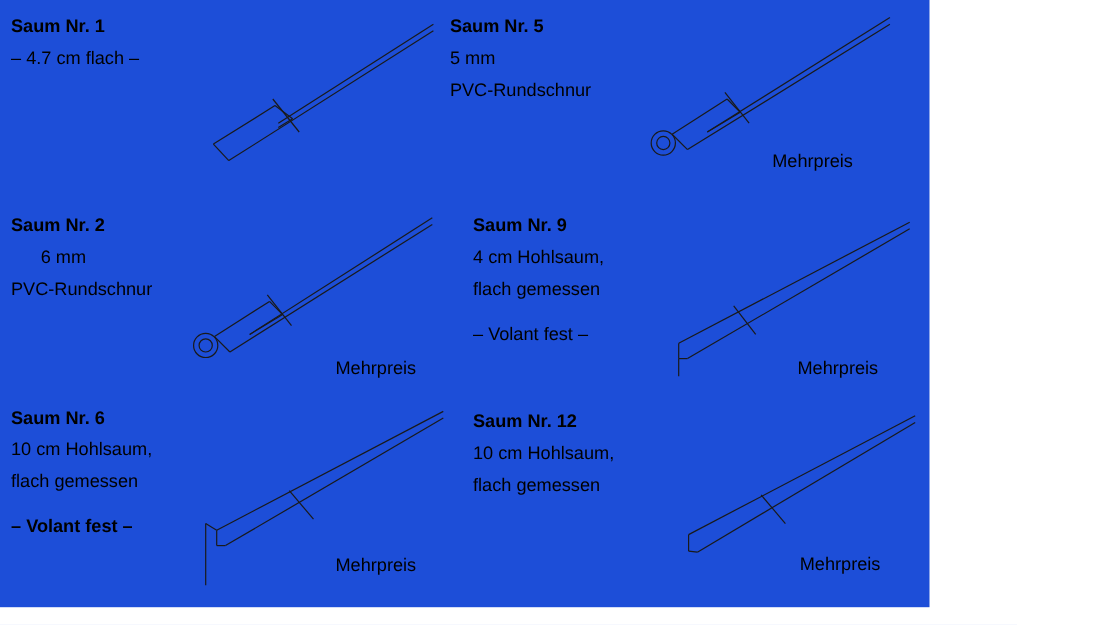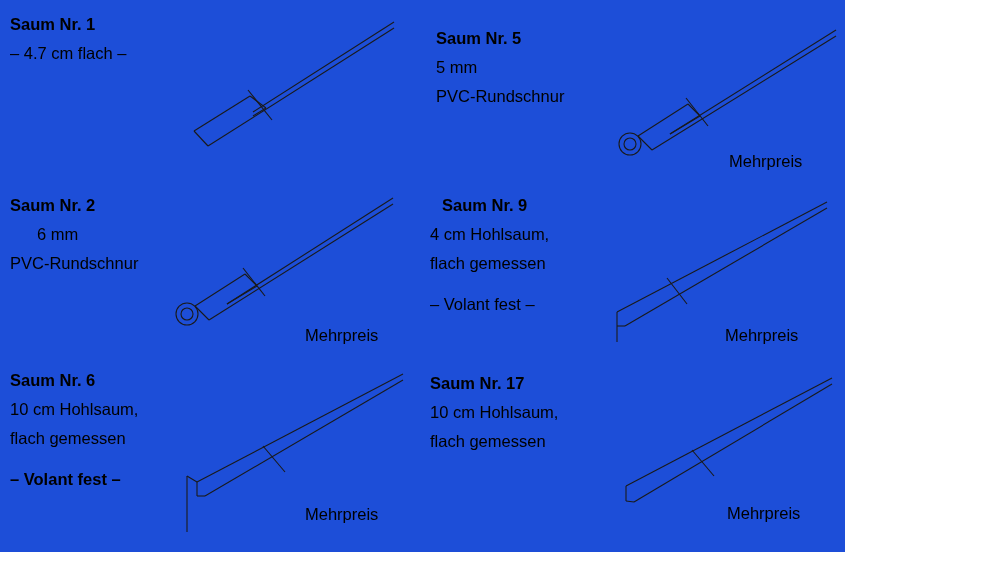--- a/index.html
+++ b/index.html
@@ -67,21 +67,21 @@
           <line x1="18" y1="126" x2="4" y2="111"></line>
           <line x1="4" y1="111" x2="60" y2="76"></line>
           <line x1="60" y1="76" x2="76" y2="88"></line>
           <line x1="76" y1="88" x2="63" y2="96"></line>
           <line x1="58" y1="70" x2="82" y2="100"></line>
         </g>
       </svg>
     </div>
   </div>
 
-  <div class="cell" style="left:424px; top:0px; width:425px; height:178px;margin-top:14px;">
+  <div class="cell" style="left:397px; top:0px; width:425px; height:178px;">
     <div class="txt bold" style="left:12px; top:10px;">Saum Nr. 5</div>
     <div class="txt" style="left:12px; top:39px;text-align:center;">5 mm</div>
     <div class="txt" style="left:12px; top:68px;">PVC-Rundschnur</div>
 
     <div class="artwork" style="left:180px; top:14px;">
       <svg width="240" height="135" viewBox="0 0 240 135">
         <g fill="none" stroke="#1a1a1a" stroke-width="1.1">
           <line x1="232" y1="2" x2="66" y2="106"></line>
           <line x1="232" y1="8" x2="48" y2="122"></line>
           <line x1="48" y1="122" x2="34" y2="108"></line>
@@ -116,21 +116,21 @@
           <circle cx="22" cy="118" r="11"></circle>
           <circle cx="22" cy="118" r="6"></circle>
         </g>
       </svg>
     </div>
 
     <div class="mehrpreis" style="left:305px; top:148px;">Mehrpreis</div>
   </div>
 
   <div class="cell" style="left:420px; top:178px; width:425px; height:178px;">
-    <div class="txt bold" style="left:22px; top:13px;">Saum Nr. 9</div>
+    <div class="txt bold" style="left:10px; top:13px;">Saum Nr. 9</div>
     <div class="txt" style="left:10px; top:42px;">4 cm Hohlsaum,</div>
     <div class="txt" style="left:10px; top:71px;">flach gemessen</div>
     <div class="txt" style="left:10px; top:112px;">– Volant fest –</div>
 
     <div class="artwork" style="left:175px; top:22px;">
       <svg width="240" height="140" viewBox="0 0 240 140">
         <g fill="none" stroke="#1a1a1a" stroke-width="1.1">
           <line x1="232" y1="2" x2="22" y2="112"></line>
           <line x1="232" y1="8" x2="30" y2="126"></line>
           <line x1="22" y1="112" x2="22" y2="126"></line>
@@ -161,21 +161,21 @@
           <line x1="22" y1="110" x2="12" y2="104"></line>
           <line x1="88" y1="74" x2="110" y2="100"></line>
         </g>
       </svg>
     </div>
 
     <div class="mehrpreis" style="left:305px; top:149px;">Mehrpreis</div>
   </div>
 
   <div class="cell" style="left:420px; top:356px; width:425px; height:196px;">
-    <div class="txt bold" style="left:10px; top:13px;">Saum Nr. 17</div>
+    <div class="txt bold" style="left:10px; top:13px;">Saum Nr. 12</div>
     <div class="txt" style="left:10px; top:42px;">10 cm Hohlsaum,</div>
     <div class="txt" style="left:10px; top:71px;">flach gemessen</div>
 
     <div class="artwork" style="left:180px; top:20px;">
       <svg width="240" height="150" viewBox="0 0 240 150">
         <g fill="none" stroke="#1a1a1a" stroke-width="1.1">
           <line x1="232" y1="2" x2="26" y2="110"></line>
           <line x1="232" y1="8" x2="34" y2="126"></line>
           <line x1="26" y1="110" x2="26" y2="125"></line>
           <line x1="26" y1="125" x2="34" y2="126"></line>

